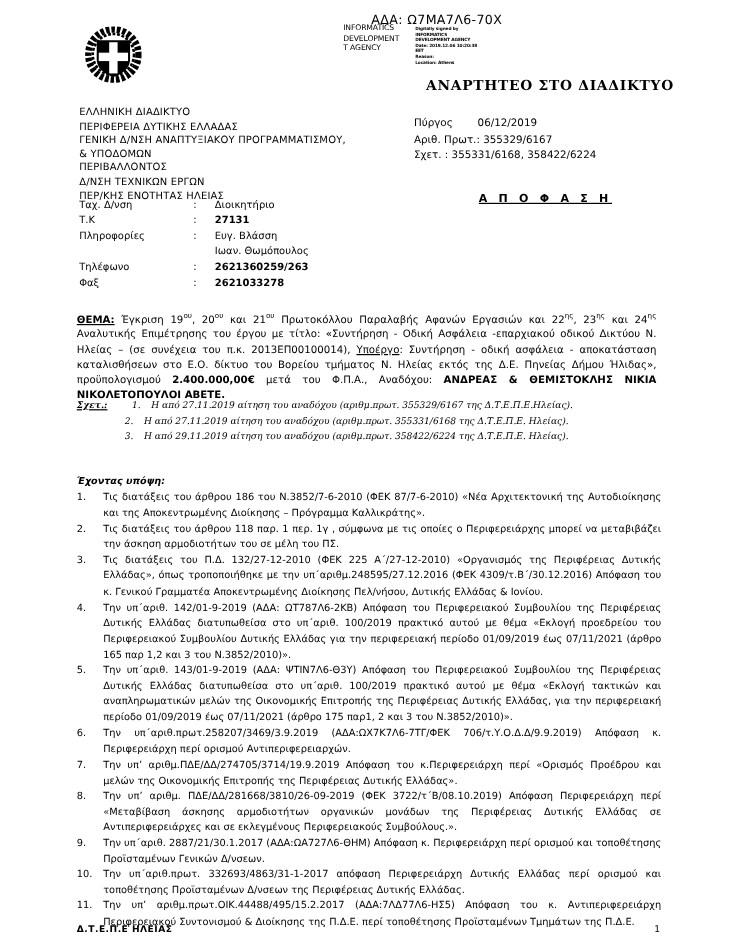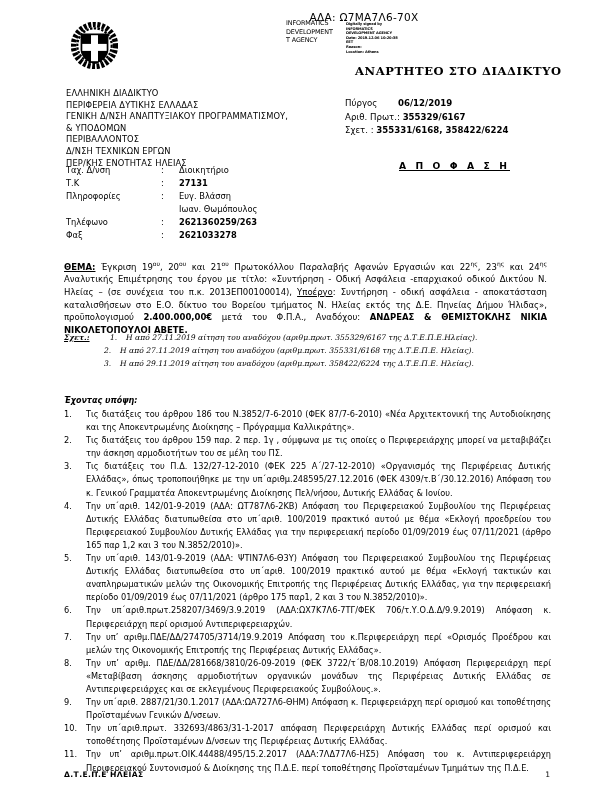--- a/index.html
+++ b/index.html
@@ -92,21 +92,21 @@
   
   .meta {
     position: absolute;
     left: 345px;
     top: 97px;
     font-size: 8.6px;
     line-height: 13.6px;
     white-space: nowrap;
   }
   .meta .city { display: inline-block; width: 53px; }
-  .meta b { font-weight: bold; }
+  .meta b { font-weight: normal; }
 
   
   .contact {
     position: absolute;
     left: 66px;
     top: 164px;
     font-size: 8.3px;
     line-height: 13.1px;
   }
   .contact table { border-collapse: collapse; }
@@ -334,21 +334,21 @@
     </div>
   </div>
 
   <div class="exontas">Έχοντας υπόψη:</div>
 
   <div class="legal">
     <div class="item">
       <span class="num">1.</span><span>Τις διατάξεις του άρθρου 186 του Ν.3852/7-6-2010 (ΦΕΚ 87/7-6-2010) «Νέα Αρχιτεκτονική της Αυτοδιοίκησης και της Αποκεντρωμένης Διοίκησης – Πρόγραμμα Καλλικράτης».</span>
     </div>
     <div class="item">
-      <span class="num">2.</span><span>Τις διατάξεις του άρθρου 159 παρ. 2 περ. 1γ , σύμφωνα με τις οποίες ο Περιφερειάρχης μπορεί να μεταβιβάζει την άσκηση αρμοδιοτήτων του σε μέλη του ΠΣ.</span>
+      <span class="num">2.</span><span>Τις διατάξεις του άρθρου 118 παρ. 1 περ. 1γ , σύμφωνα με τις οποίες ο Περιφερειάρχης μπορεί να μεταβιβάζει την άσκηση αρμοδιοτήτων του σε μέλη του ΠΣ.</span>
     </div>
     <div class="item">
       <span class="num">3.</span><span>Τις διατάξεις του Π.Δ. 132/27-12-2010 (ΦΕΚ 225 Α΄/27-12-2010) «Οργανισμός της  Περιφέρειας Δυτικής Ελλάδας», όπως τροποποιήθηκε με την υπ΄αριθμ.248595/27.12.2016 (ΦΕΚ 4309/τ.Β΄/30.12.2016) Απόφαση του κ. Γενικού Γραμματέα Αποκεντρωμένης Διοίκησης Πελ/νήσου, Δυτικής Ελλάδας &amp; Ιονίου.</span>
     </div>
     <div class="item">
       <span class="num">4.</span><span>Την υπ΄αριθ. 142/01-9-2019 (ΑΔΑ: ΩΤ787Λ6-2ΚΒ) Απόφαση του Περιφερειακού Συμβουλίου της Περιφέρειας Δυτικής Ελλάδας διατυπωθείσα στο υπ΄αριθ. 100/2019 πρακτικό αυτού με θέμα «Εκλογή προεδρείου του Περιφερειακού Συμβουλίου Δυτικής Ελλάδας για την περιφερειακή περίοδο 01/09/2019 έως 07/11/2021 (άρθρο 165 παρ 1,2 και 3 του Ν.3852/2010)».</span>
     </div>
     <div class="item">
       <span class="num">5.</span><span>Την υπ΄αριθ. 143/01-9-2019 (ΑΔΑ: ΨΤΙΝ7Λ6-Θ3Υ) Απόφαση του Περιφερειακού Συμβουλίου της Περιφέρειας Δυτικής Ελλάδας διατυπωθείσα στο υπ΄αριθ. 100/2019 πρακτικό αυτού με θέμα «Εκλογή τακτικών και αναπληρωματικών μελών της Οικονομικής Επιτροπής της Περιφέρειας Δυτικής Ελλάδας, για την περιφερειακή περίοδο 01/09/2019 έως 07/11/2021 (άρθρο 175 παρ1, 2 και 3 του Ν.3852/2010)».</span>
     </div>

